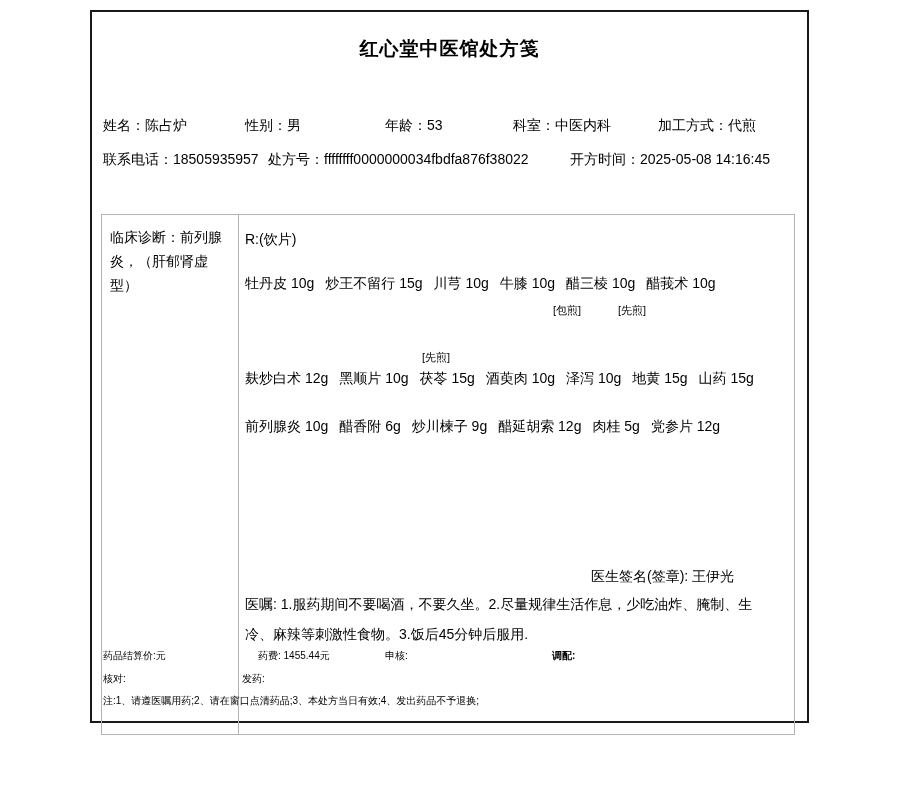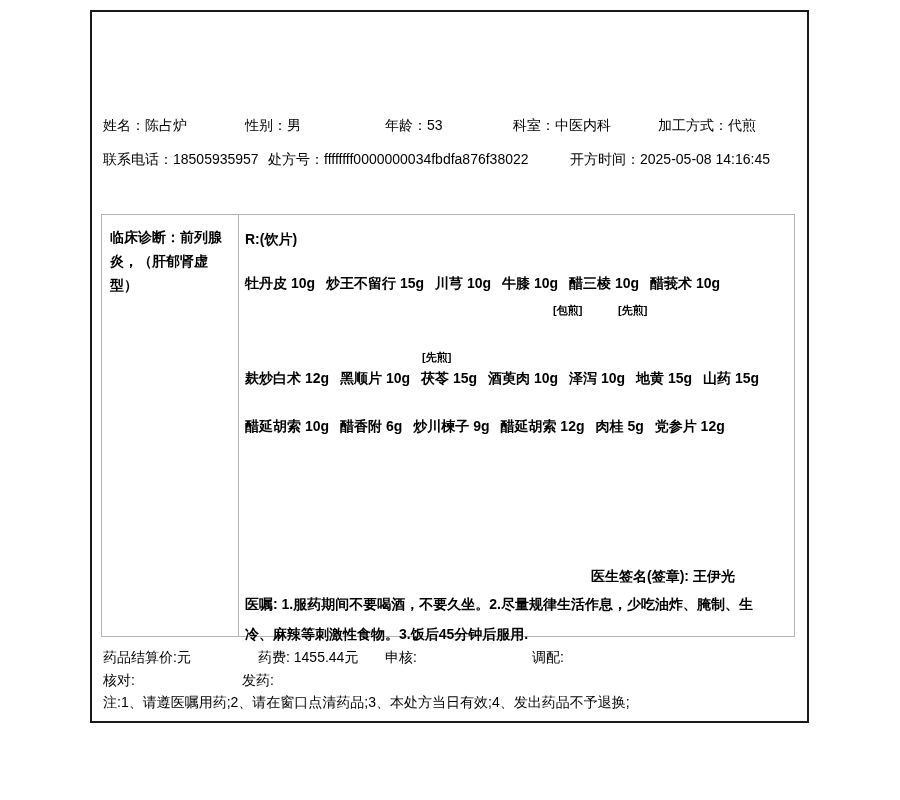--- a/index.html
+++ b/index.html
@@ -22,24 +22,23 @@
     text-align: center;
     font-size: 19px;
     font-weight: bold;
     letter-spacing: 1px;
   }
   .abs { position: absolute; white-space: nowrap; }
   .info { font-size: 14px; }
   .inner-box {
     position: absolute;
     left: 9px; top: 202px;
-    width: 694px; height: 423px;
+    width: 694px; height: 521px;
     border: 1px solid #b4b4b4;
     display: flex;
-    font-weight: bold;
   }
   .diag-cell {
     width: 137px;
     border-right: 1px solid #b4b4b4;
     padding: 10px 8px;
     font-size: 14px;
     line-height: 24px;
   }
   .rx-cell {
     flex: 1;
@@ -55,27 +54,28 @@
     font-size: 11px;
     color: #000;
     padding-left: 48px;
   }
   .advice {
     white-space: normal;
     width: 520px;
     line-height: 30px;
     font-size: 14px;
   }
-  .footer-text { font-size: 14px; }
+  .footer-text { font-size: 10px; }
 </style>
 </head>
 <body>
 
 <div class="sheet">
 
+  <div class="title">红心堂中医馆处方笺</div>
 
   <div>
     <span class="abs info" style="left:11px; top:105px;"><span>姓名：</span><span>陈占炉</span></span>
     <span class="abs info" style="left:153px; top:105px;"><span>性别：</span><span>男</span></span>
     <span class="abs info" style="left:293px; top:105px;"><span>年龄：</span><span>53</span></span>
     <span class="abs info" style="left:421px; top:105px;"><span>科室：</span><span>中医内科</span></span>
     <span class="abs info" style="left:566px; top:105px;"><span>加工方式：</span><span>代煎</span></span>
   </div>
 
   <div>
@@ -114,39 +114,39 @@
           <span class="herb">麸炒白术 12g</span>
           <span class="herb">黑顺片 10g</span>
           <span class="herb">茯苓 15g</span>
           <span class="herb">酒萸肉 10g</span>
           <span class="herb">泽泻 10g</span>
           <span class="herb">地黄 15g</span>
           <span class="herb">山药 15g</span>
         </div>
 
       <div class="abs herb-line" style="left:6px; top:203px;">
-          <span class="herb">醋延胡索 10g</span>
+          <span class="herb">前列腺炎 10g</span>
           <span class="herb">醋香附 6g</span>
           <span class="herb">炒川楝子 9g</span>
           <span class="herb">醋延胡索 12g</span>
           <span class="herb">肉桂 5g</span>
           <span class="herb">党参片 12g</span>
         </div>
 
       <div class="abs" style="left:352px; top:353px;"><span>医生签名(签章):</span> <span>王伊光</span></div>
 
       <div class="abs advice" style="left:6px; top:374px;">医嘱: 1.服药期间不要喝酒，不要久坐。2.尽量规律生活作息，少吃油炸、腌制、生冷、麻辣等刺激性食物。3.饭后45分钟后服用.</div>
     </div>
   </div>
 
   <div>
     <span class="abs footer-text" style="left:11px; top:637px;">药品结算价:元</span>
     <span class="abs footer-text" style="left:166px; top:637px;"><span>药费:</span> <span>1455.44元</span></span>
     <span class="abs footer-text" style="left:293px; top:637px;">申核:</span>
-    <span class="abs footer-text" style="left:440px; top:637px;">调配:</span>
+    <span class="abs footer-text" style="left:460px; top:637px;font-weight:bold;">调配:</span>
 
     <span class="abs footer-text" style="left:11px; top:660px;">核对:</span>
     <span class="abs footer-text" style="left:150px; top:660px;">发药:</span>
 
     <span class="abs footer-text" style="left:11px; top:682px;">注:1、请遵医嘱用药;2、请在窗口点清药品;3、本处方当日有效;4、发出药品不予退换;</span>
   </div>
 
 </div>
 
 </body></html>

